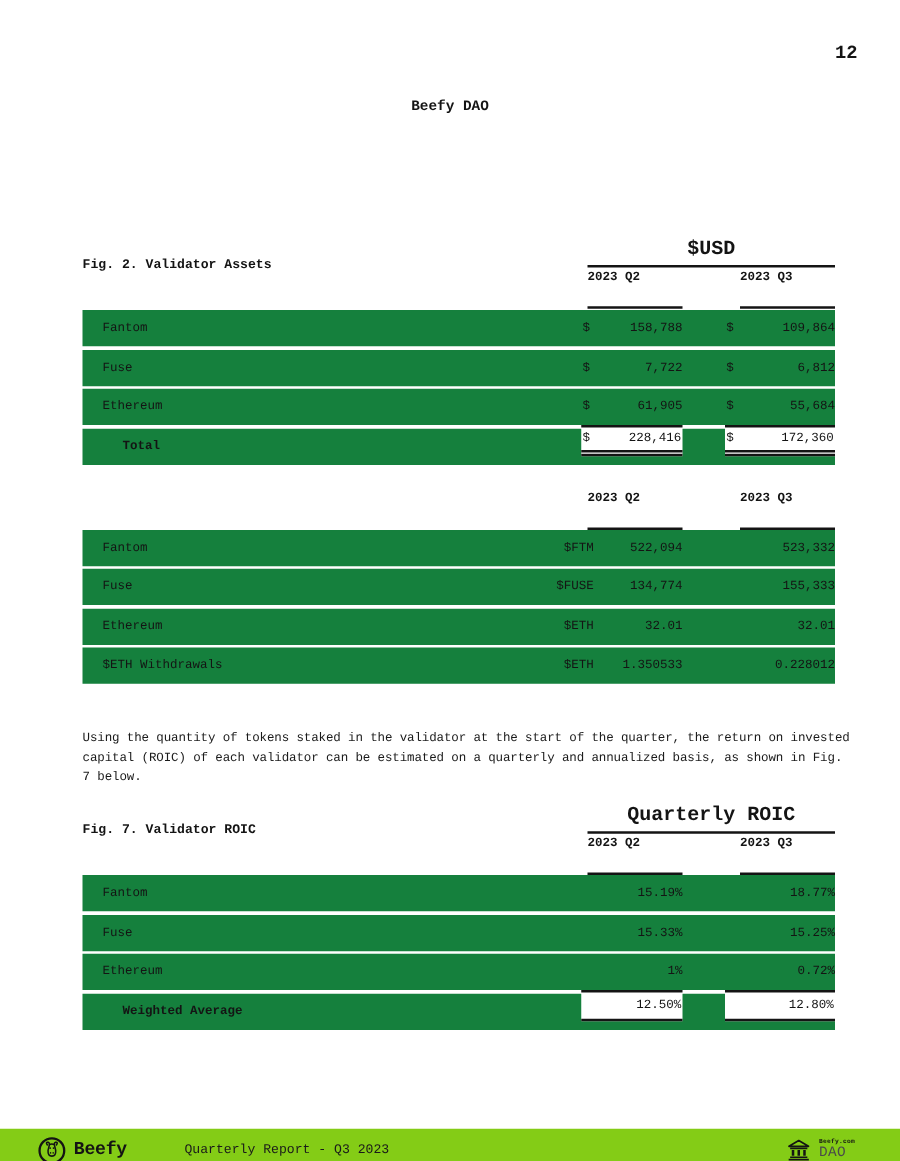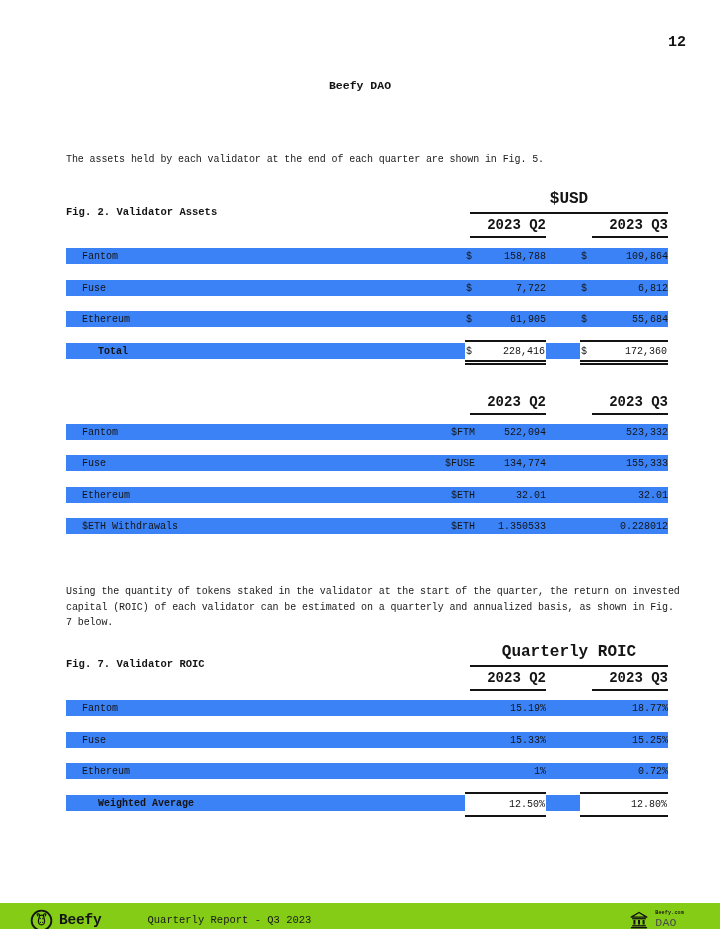--- a/index.html
+++ b/index.html
@@ -20,32 +20,32 @@
   .fig7-label { top:658px; }
 
   .grouph {
     position:absolute; left:470px; width:198px; text-align:center;
     font-size:16px; font-weight:bold; padding-bottom:4px; border-bottom:2px solid #141414;
   }
   .usd-header { top:190px; }
   .roic-header { top:643px; }
 
   .colh {
-    position:absolute; width:76px; text-align:right; font-size:14px; font-weight:bold;
-    padding-bottom:3px; border-bottom:2px solid #141414;
+    position:absolute; width:76px; text-align:left; font-size:10px; font-weight:bold;
+    padding-bottom:17px; border-bottom:2px solid #141414;
   }
   .colh.c1 { left:470px; }
   .colh.c2 { left:592px; }
   .h-fig6 { top:217px; }
   .h-tbl2 { top:394px; }
   .h-fig7 { top:670px; }
 
   .trow {
-    position:absolute; left:66px; width:602px; height:16px;
-    background:#3b82f6; font-size:10px;
+    position:absolute; left:66px; width:602px; height:29px;
+    background:#15803d; font-size:10px;
   }
   .trow .tlabel { position:absolute; left:16px; top:50%; transform:translateY(-50%); white-space:nowrap; }
   .trow .tlabel.indent { left:32px; font-weight:bold; }
   .cell { position:absolute; top:50%; transform:translateY(-50%); white-space:nowrap; }
   .unit1 { left:400px; }
   .val1  { right:122px; }
   .unit2 { left:515px; }
   .val2  { right:0px; }
   .uunit { right:193px; }   
 
@@ -82,21 +82,20 @@
   .org-name { font-size:11.5px; color:#4a4a4a; letter-spacing:0.3px; margin-top:1px; }
 </style>
 </head>
 <body>
 
 <div class="page">
 
   <div class="page-number">12</div>
   <div class="doc-title">Beefy DAO</div>
 
-  <p class="para para1">The assets held by each validator at the end of each quarter are shown in Fig. 5.</p>
 
   <div class="fig-label fig6-label">Fig. 2. Validator Assets</div>
   <div class="grouph usd-header">$USD</div>
   <div class="colh c1 h-fig6">2023 Q2</div>
   <div class="colh c2 h-fig6">2023 Q3</div>
 
   <div class="trow r-f6-0">
     <span class="tlabel">Fantom</span>
     <span class="cell unit1">$</span>
     <span class="cell val1">158,788</span>

